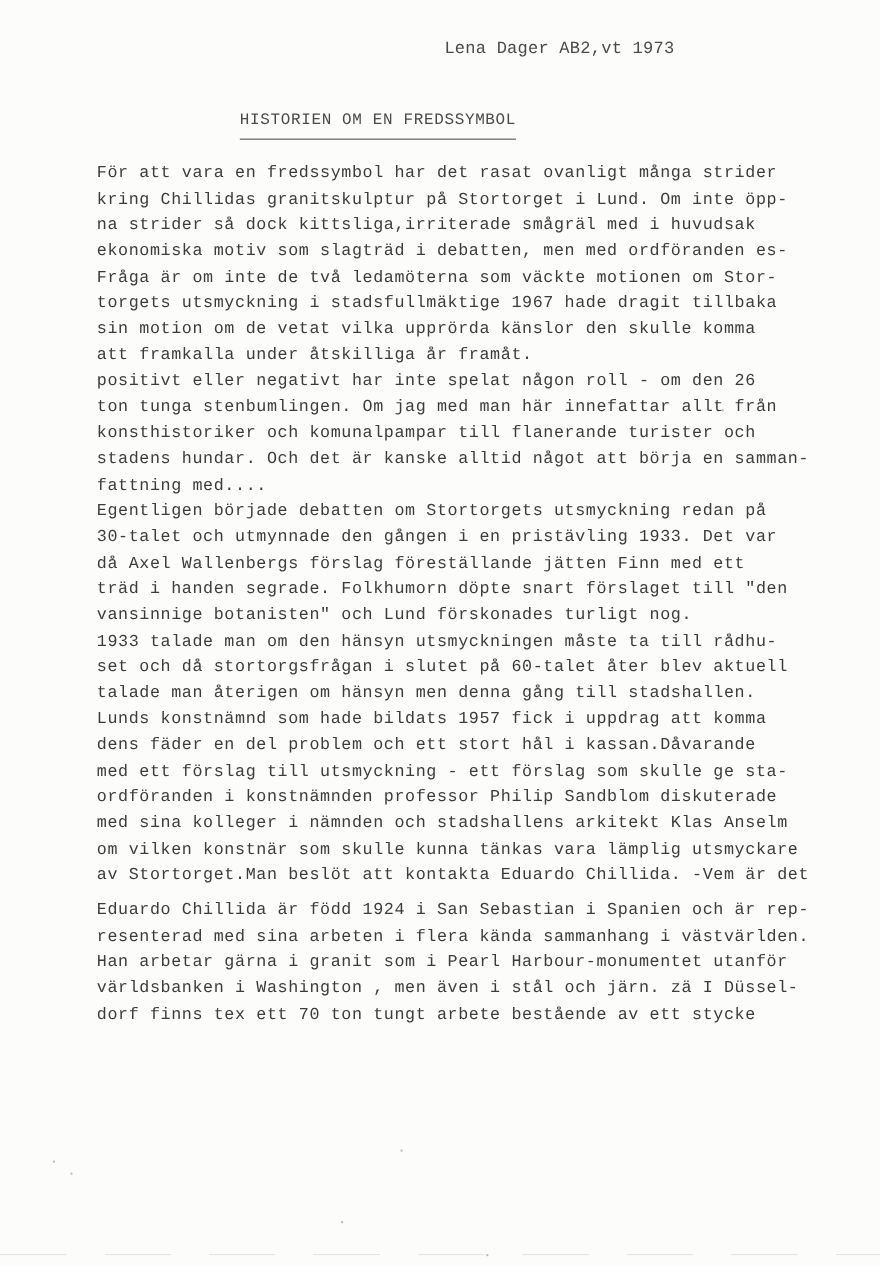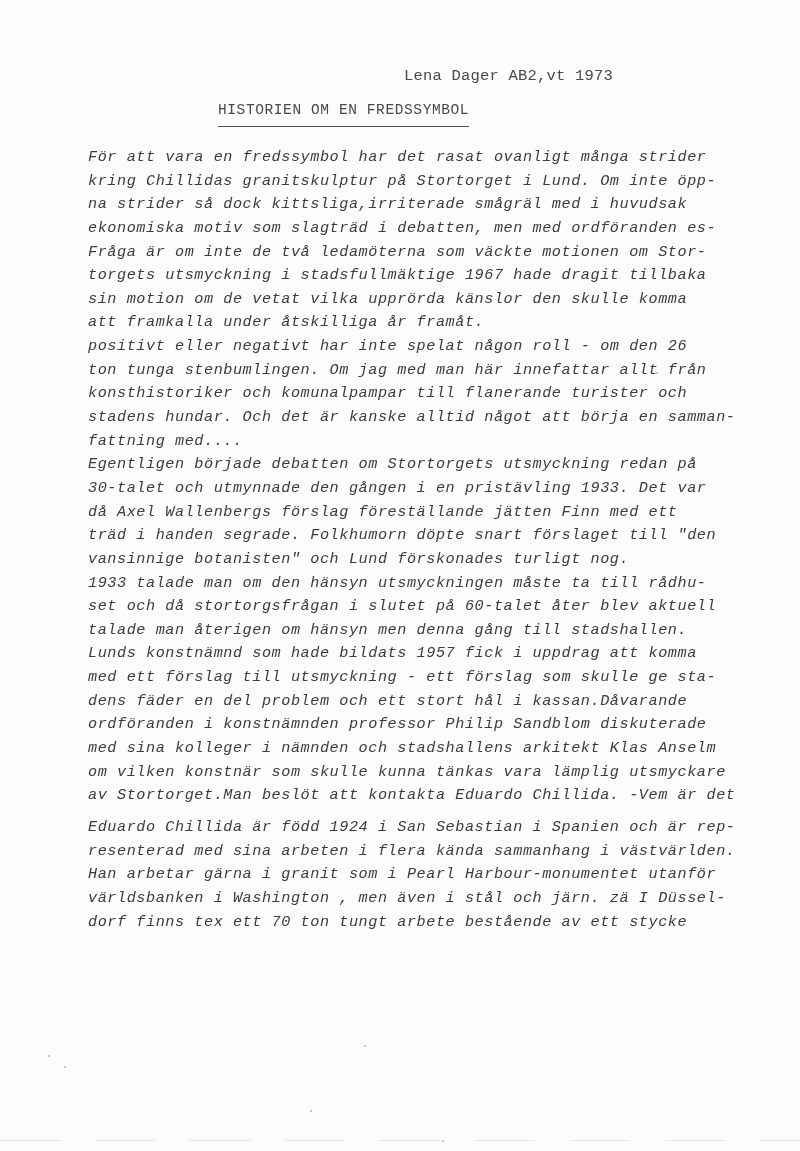--- a/index.html
+++ b/index.html
@@ -22,21 +22,20 @@
       background: #fcfcfa;
     }
     .author-line {
       position: absolute;
       left: 404px;
       top: 35px;
       font-size: 15.5px;
       letter-spacing: 0.2px;
       color: #4a4a4a;
       white-space: pre;
-      margin-top: 32px;
     }
     .title {
       position: absolute;
       left: 218px;
       top: 102px;
       font-size: 14.5px;
       letter-spacing: 0.6px;
       color: #4a4a4a;
       white-space: pre;
       border-bottom: 1.5px solid #555;
@@ -45,21 +44,20 @@
     }
     .body-text {
       position: absolute;
       left: 88px;
       top: 146px;
       width: 640px;
       font-size: 15.2px;
       line-height: 23.65px;
       color: #3c3c3c;
       letter-spacing: 0.55px;
-      font-style: italic;
     }
     .body-text .line {
       display: block;
       white-space: pre;
       height: 23.65px;
     }
     .body-text .gap-medium {
       display: block;
       height: 8px;
     }
@@ -117,22 +115,22 @@
       <span class="line">då Axel Wallenbergs förslag föreställande jätten Finn med ett</span>
       <span class="line">träd i handen segrade. Folkhumorn döpte snart förslaget till "den</span>
       <span class="line">vansinnige botanisten" och Lund förskonades turligt nog.</span>
     </div>
 
     <div>
       <span class="line">1933 talade man om den hänsyn utsmyckningen måste ta till rådhu-</span>
       <span class="line">set och då stortorgsfrågan i slutet på 60-talet åter blev aktuell</span>
       <span class="line">talade man återigen om hänsyn men denna gång till stadshallen.</span>
       <span class="line">Lunds konstnämnd som hade bildats 1957 fick i uppdrag att komma</span>
+      <span class="line">dens fäder en del problem och ett stort hål i kassan.Dåvarande</span>
       <span class="line">med ett förslag till utsmyckning - ett förslag som skulle ge sta-</span>
-      <span class="line">dens fäder en del problem och ett stort hål i kassan.Dåvarande</span>
       <span class="line">ordföranden i konstnämnden professor Philip Sandblom diskuterade</span>
       <span class="line">med sina kolleger i nämnden och stadshallens arkitekt Klas Anselm</span>
       <span class="line">om vilken konstnär som skulle kunna tänkas vara lämplig utsmyckare</span>
       <span class="line">av Stortorget.Man beslöt att kontakta Eduardo Chillida. -Vem är det</span>
     </div>
 
     <span class="gap-medium"></span>
 
     <div>
       <span class="line">Eduardo Chillida är född 1924 i San Sebastian i Spanien och är rep-</span>

